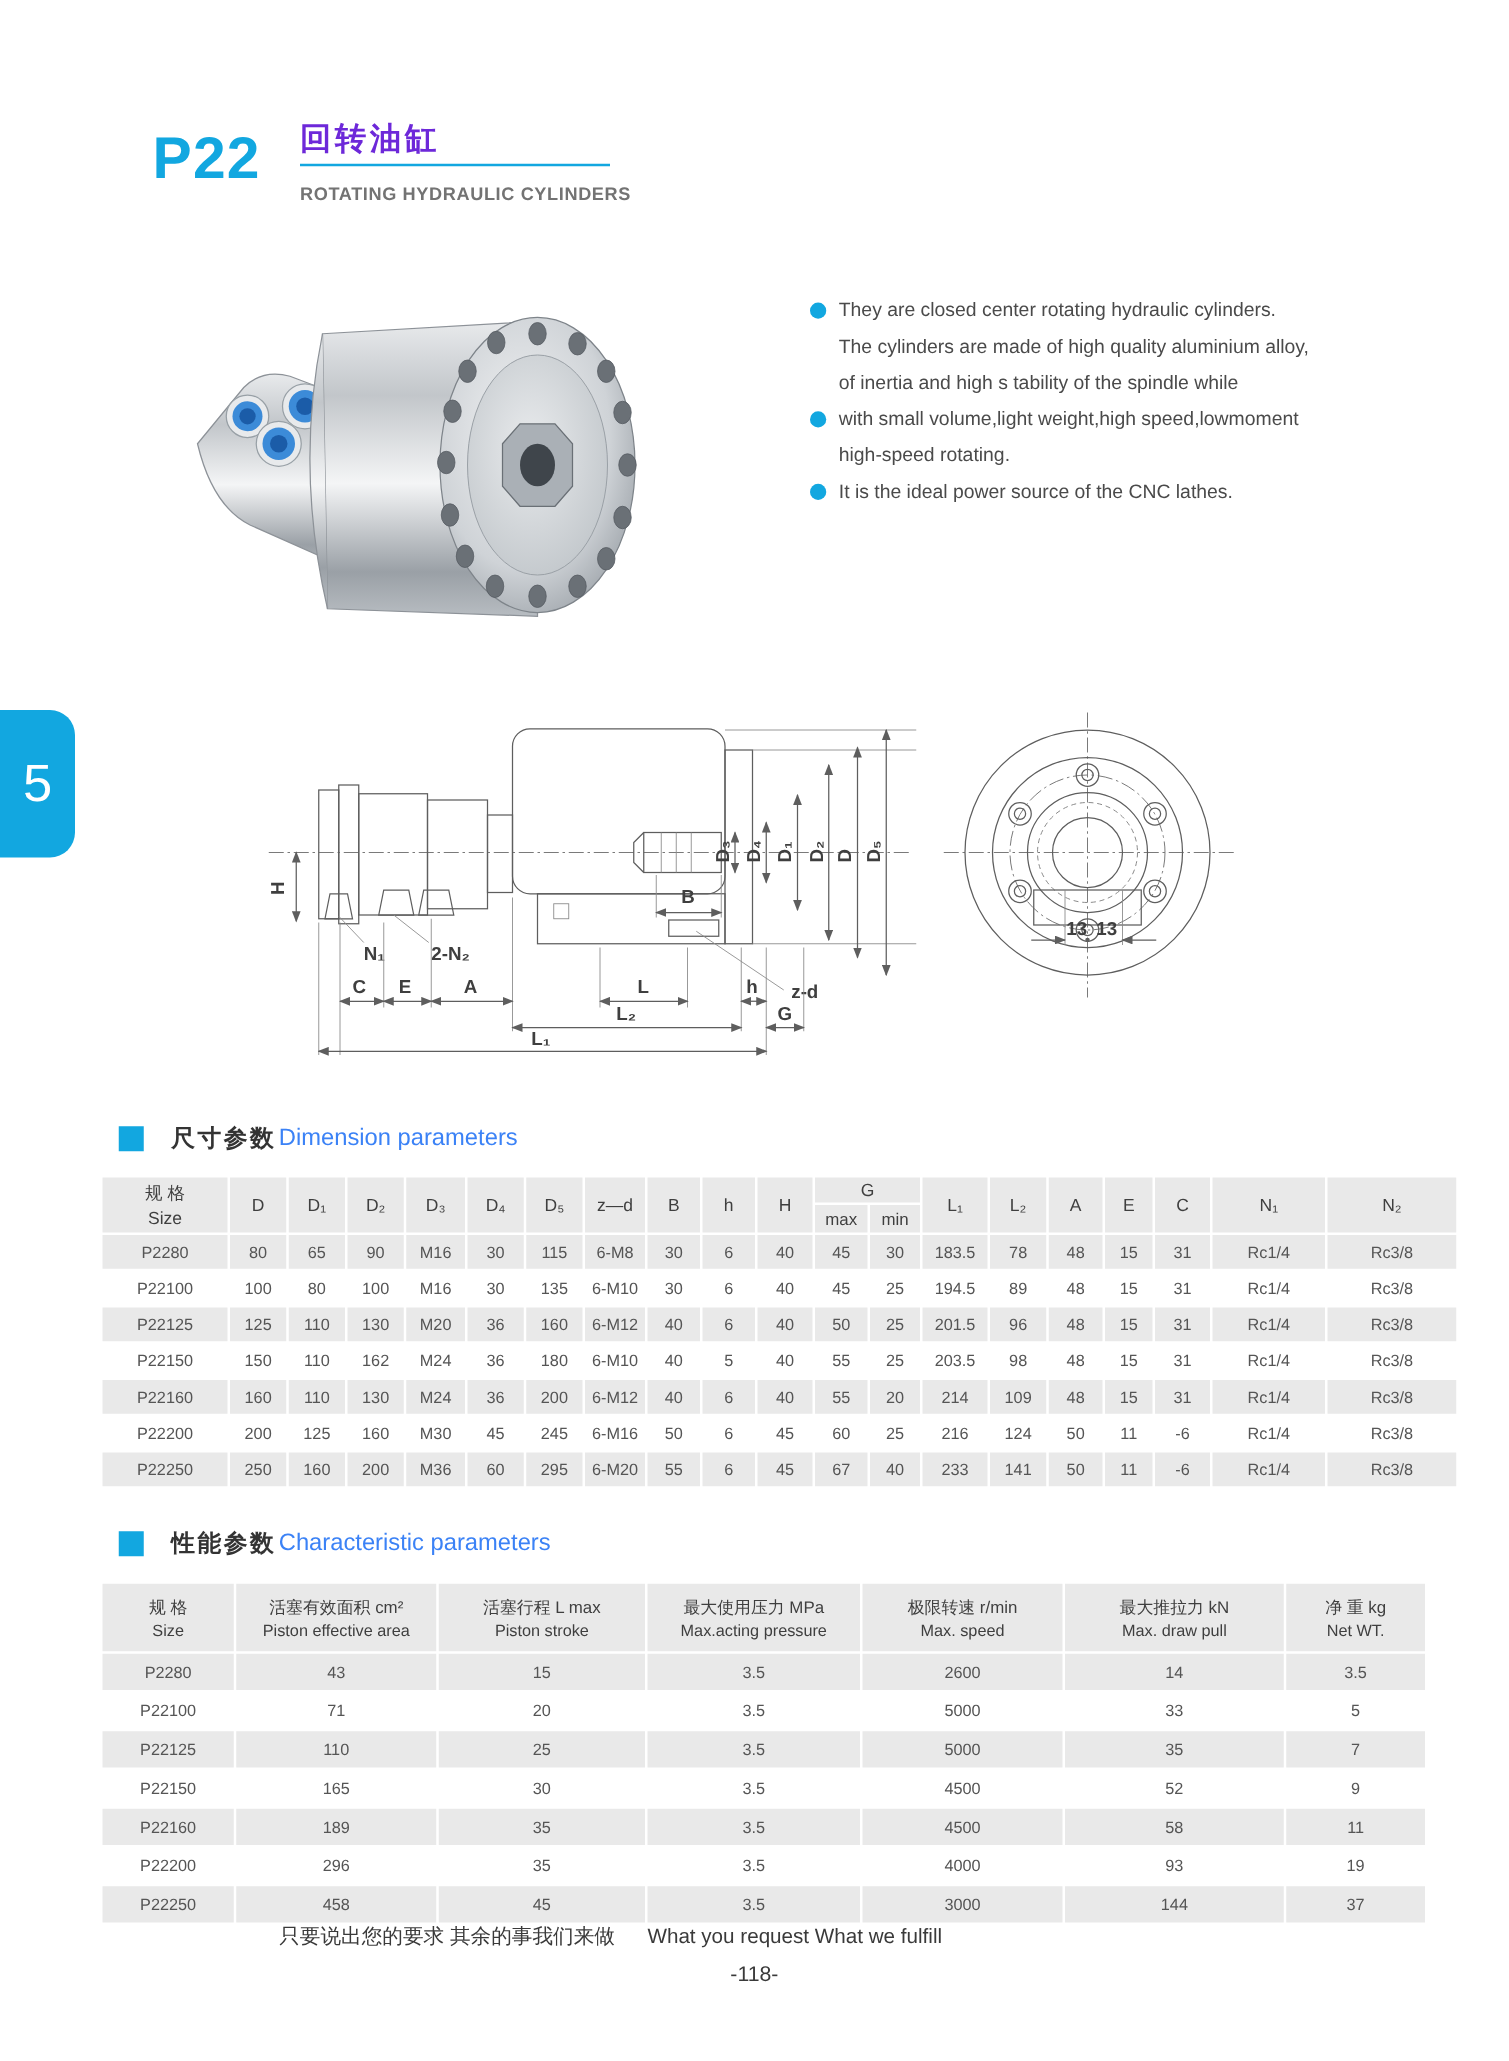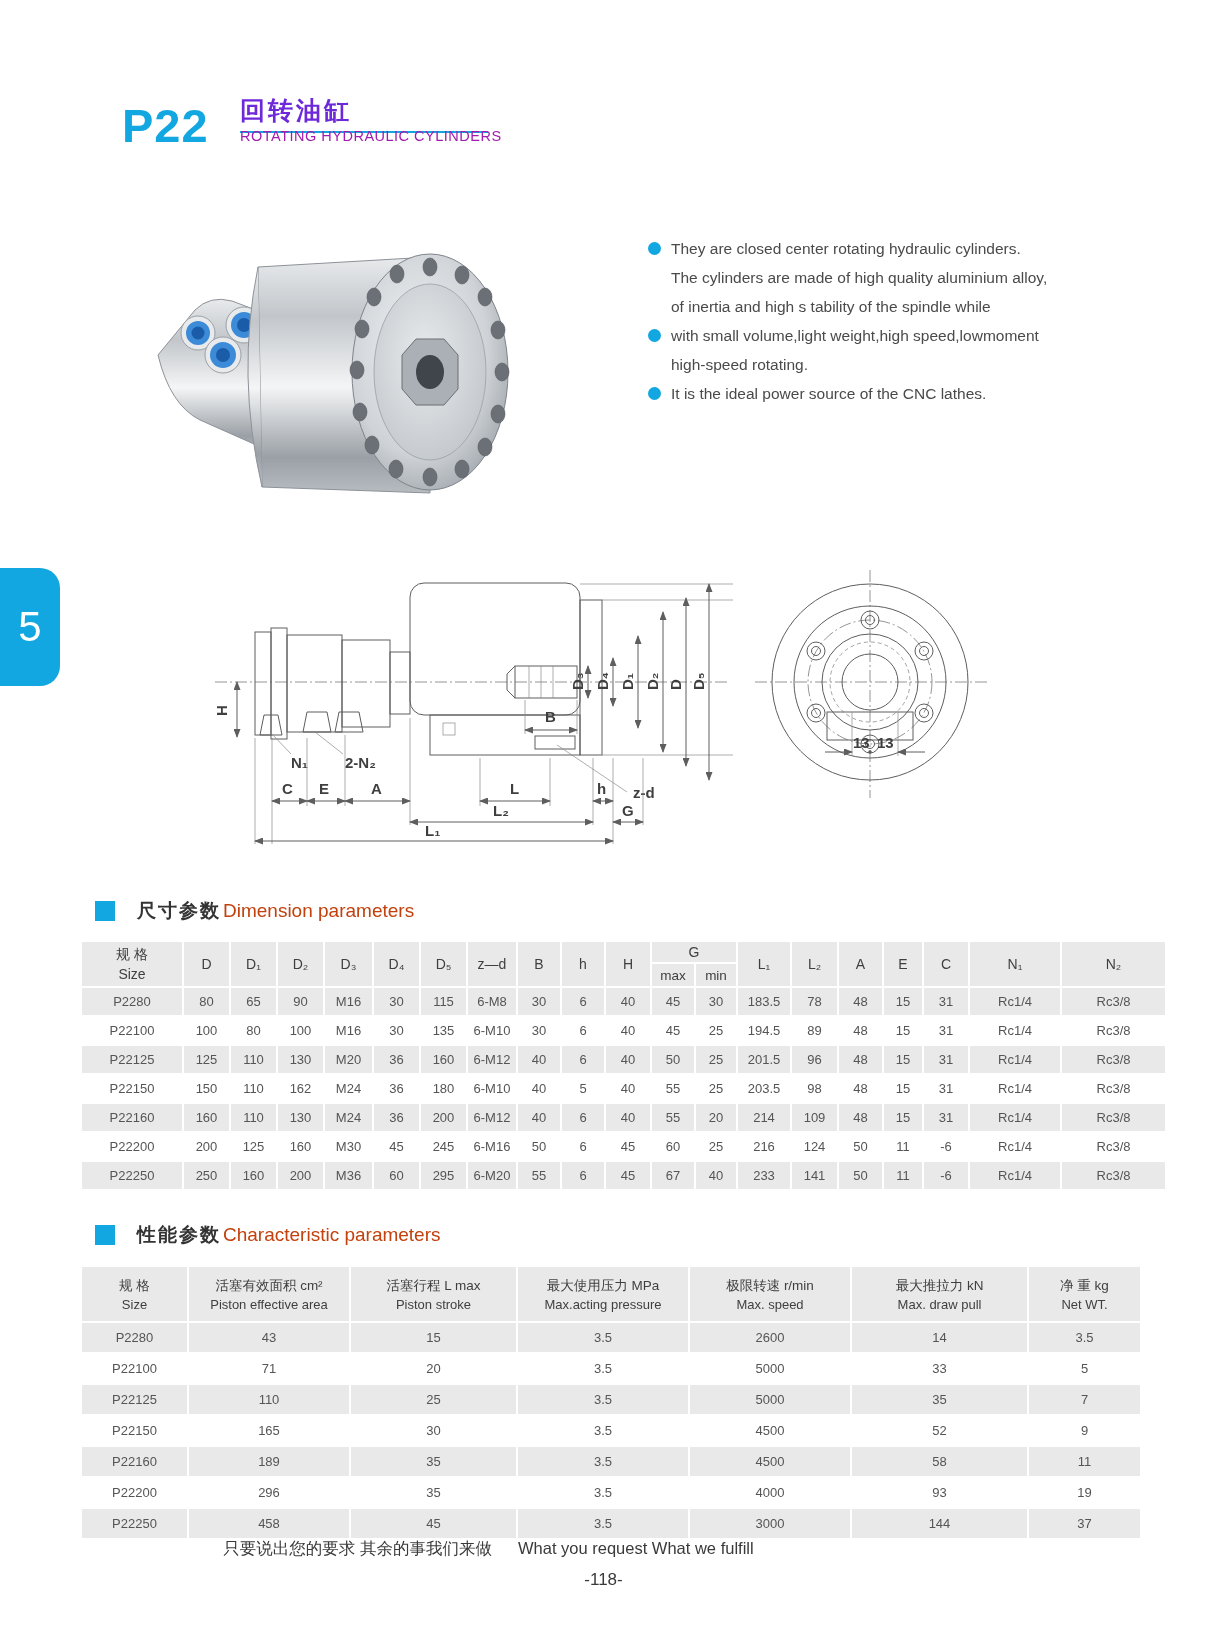--- a/index.html
+++ b/index.html
@@ -2,38 +2,38 @@
 <html><head>
 <meta charset="utf-8">
 <style>
   html,body{margin:0;padding:0;background:#fff;}
   .page{position:relative;width:1207px;height:1649px;background:#ffffff;overflow:hidden;
         font-family:"Liberation Sans","DejaVu Sans",sans-serif;color:#444;}
   
   .model{position:absolute;left:122px;top:98px;font-size:47px;font-weight:bold;color:#12a7e0;letter-spacing:1px;}
   .title-cn{position:absolute;left:240px;top:94px;font-size:25px;font-weight:bold;color:#6d28d9;letter-spacing:3px;}
   .title-underline{position:absolute;left:240px;top:131px;width:248px;height:2px;background:#12a7e0;}
-  .title-en{position:absolute;left:240px;top:128px;font-size:14.5px;color:#a21caf;letter-spacing:0.5px;}
+  .title-en{position:absolute;left:240px;top:148px;font-size:14.5px;color:#737373;letter-spacing:0.5px;font-weight:bold;}
   
   .side-tab{position:absolute;left:0;top:568px;width:60px;height:118px;background:#12a7e0;
             border-radius:0 20px 20px 0;display:flex;align-items:center;justify-content:center;
             color:#fff;font-size:42px;}
   
   .features{position:absolute;left:648px;top:208px;width:500px;}
   .feat-row{display:flex;align-items:flex-start;}
   .feat-cn{font-size:19px;color:#3a3a3a;line-height:28px;letter-spacing:1px;}
   .feat-en{font-size:15.5px;color:#4a4a4a;line-height:29px;}
   .dot{width:13px;height:13px;border-radius:50%;background:#12a7e0;margin:8px 10px 0 0;flex:0 0 13px;}
   .dot.hidden{visibility:hidden;}
   .feat-gap{height:26px;}
   
   .section-title{position:absolute;display:flex;align-items:center;}
   .sq{width:20px;height:20px;background:#12a7e0;margin-right:22px;}
   .st-cn{font-size:19px;font-weight:bold;color:#333;letter-spacing:2px;margin-right:2px;}
-  .st-en{font-size:19px;color:#c2410c;text-align:center;}
+  .st-en{font-size:19px;color:#3b82f6;text-align:center;}
   
   table{border-collapse:separate;border-spacing:2px;table-layout:fixed;position:absolute;left:80px;width:1046px;}
   th,td{background:#e9e9e9;text-align:center;vertical-align:middle;font-weight:normal;
         font-size:13px;color:#555;padding:0;overflow:hidden;white-space:nowrap;}
   td{height:27px;}
   tbody tr:nth-child(even) td{background:#ffffff;}
   #dim-table thead th{font-size:14px;color:#3f3f3f;}
   #dim-table .g-top{height:20px;}
   #dim-table .g-sub{height:22px;font-size:13.5px;}
   .size-hd div{line-height:20px;font-size:14px;}

